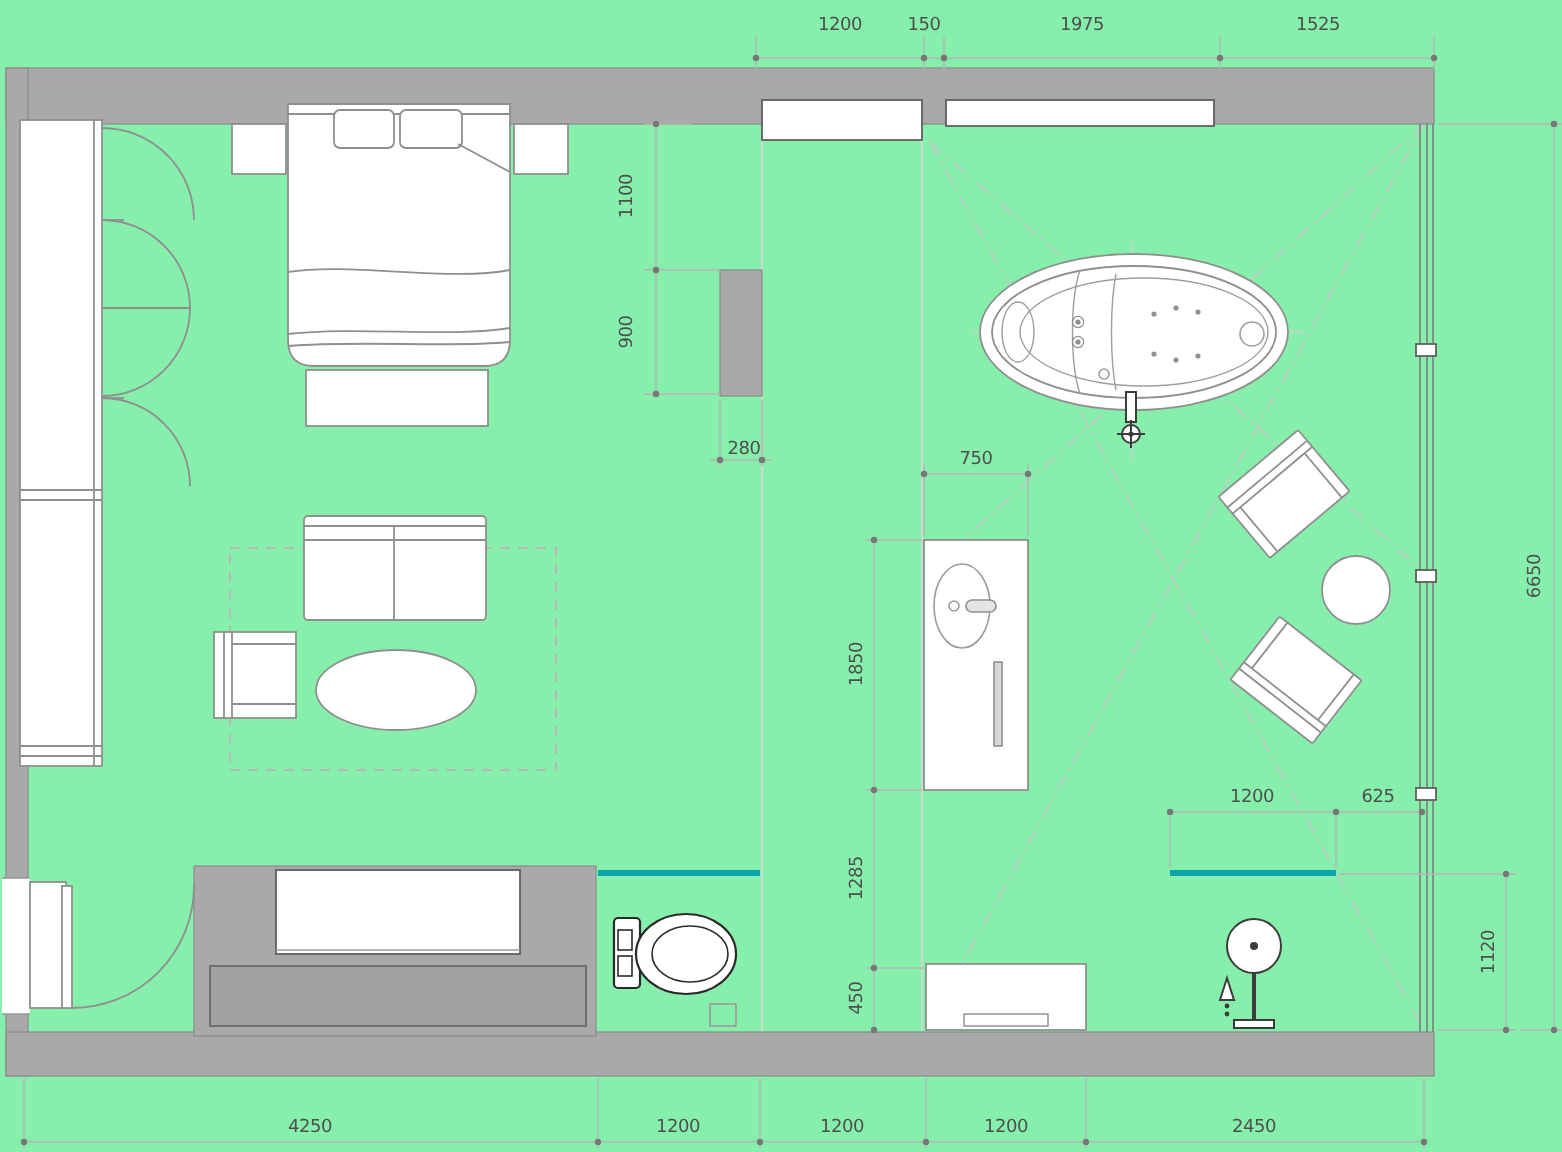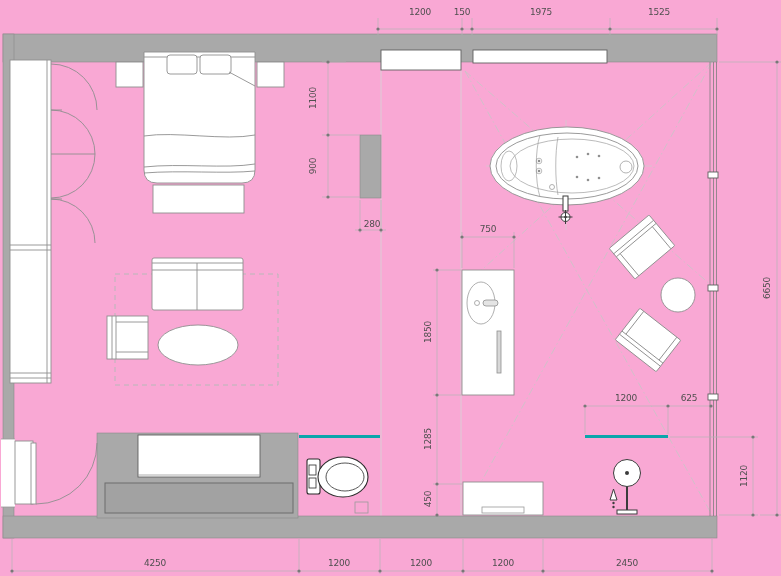--- a/index.html
+++ b/index.html
@@ -1,16 +1,16 @@
 <!DOCTYPE html>
 <html><head>
 <meta charset="utf-8">
 <style>
   html,body{margin:0;padding:0;background:#fff;}
-  #plan{position:relative;width:781px;height:576px;background:#f9a8d4;overflow:hidden;
+  #plan{position:relative;width:781px;height:576px;background:#86efac;overflow:hidden;
         font-family:"DejaVu Sans",sans-serif;}
   svg{display:block}
   .wall{fill:#a9a9a9;stroke:#8b8b8b;stroke-width:.6}
   .niche{fill:#ffffff;stroke:#5f5f5f;stroke-width:.9}
   .console{fill:#a2a2a2;stroke:#6d6d6d;stroke-width:1}
   .f-light{fill:none;stroke:#8f8f8f;stroke-width:.9}
   .f-fill{fill:#ffffff;stroke:#8f8f8f;stroke-width:.9}
   .mid{fill:none;stroke:#9a9a9a;stroke-width:.8}
   .dk{fill:#ffffff;stroke:#2a2a2a;stroke-width:1.1}
   .dkl{fill:none;stroke:#2a2a2a;stroke-width:.8}

